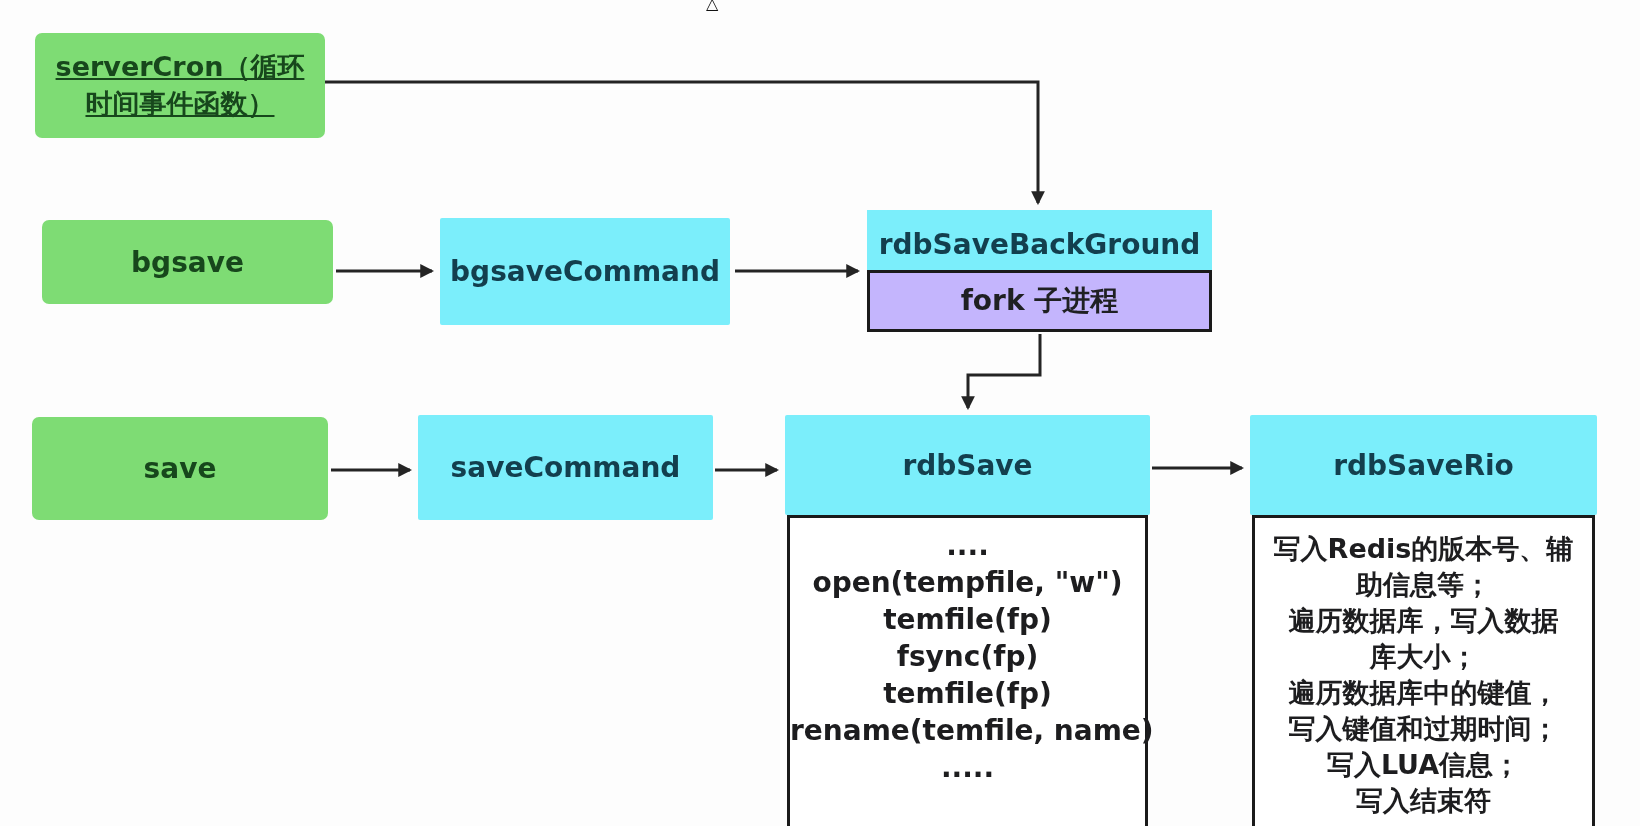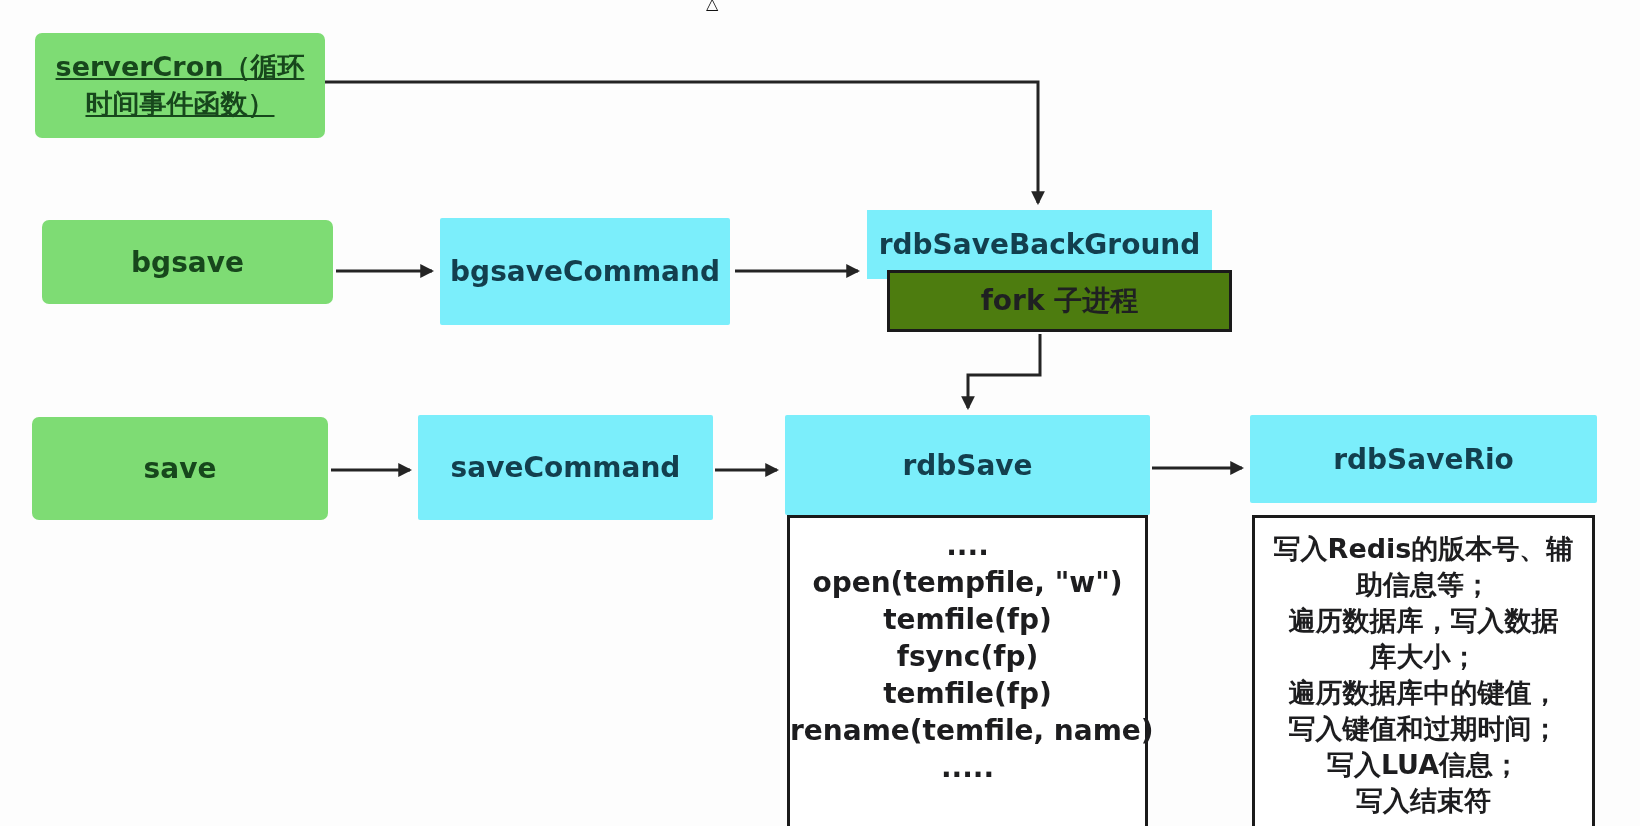--- a/index.html
+++ b/index.html
@@ -30,24 +30,23 @@
     border-radius: 7px;
     font-size: 28px;
   }
   .cyan {
     background: #7beefb;
     color: #133f4e;
     border-radius: 2px;
     font-size: 28px;
   }
   .whitebox {
-    background: #4d7c0f;
+    background: #c4b5fd;
     border: 3px solid #1a1a1a;
     color: #1f2022;
-    margin-left: 20px;
   }
   .two-line {
     line-height: 1.35;
     font-size: 27px;
   }
   .detail {
     position: absolute;
     box-sizing: border-box;
     background: #ffffff;
     border: 3px solid #1a1a1a;
@@ -72,21 +71,21 @@
     color: #1d1d1f;
   }
   #node-servercron        { left: 35px;   top: 33px;  width: 290px; height: 105px; text-decoration: underline; }
   #node-bgsave            { left: 42px;   top: 220px; width: 291px; height: 84px; }
   #node-bgsave-command    { left: 440px;  top: 218px; width: 290px; height: 107px; }
   #node-rdb-save-background { left: 867px; top: 210px; width: 345px; height: 69px; border-radius: 0; }
   #node-fork              { left: 867px;  top: 270px; width: 345px; height: 62px; font-size: 28px; }
   #node-save              { left: 32px;   top: 417px; width: 296px; height: 103px; }
   #node-save-command      { left: 418px;  top: 415px; width: 295px; height: 105px; }
   #node-rdb-save          { left: 785px;  top: 415px; width: 365px; height: 100px; }
-  #node-rdb-save-rio      { left: 1250px; top: 415px; width: 347px; height: 88px; }
+  #node-rdb-save-rio      { left: 1250px; top: 415px; width: 347px; height: 100px; }
   #connector-layer {
     position: absolute;
     left: 0; top: 0;
     width: 1640px;
     height: 826px;
     pointer-events: none;
   }
   #top-glyph {
     position: absolute;
     left: 706px;

